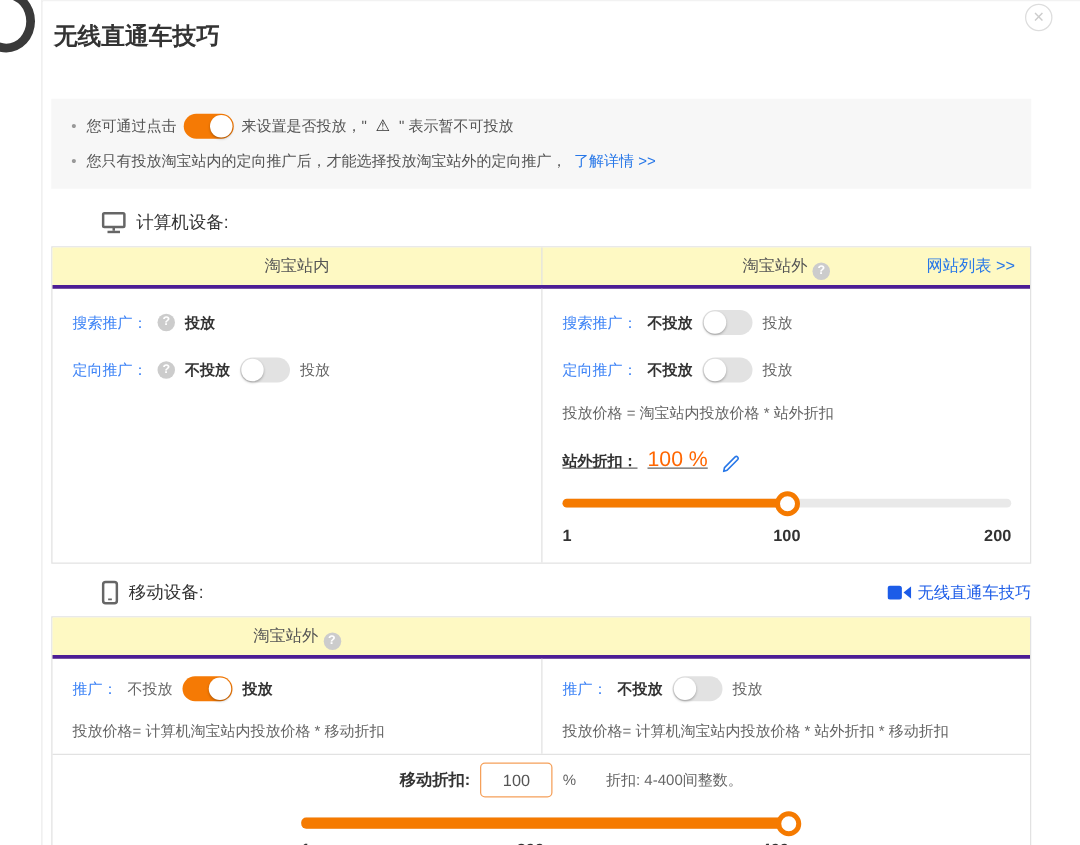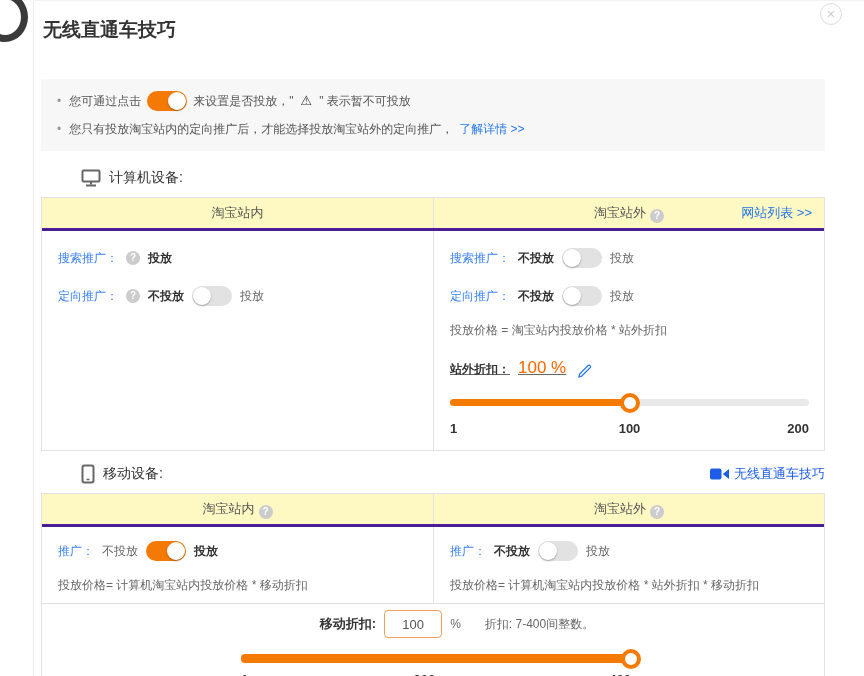--- a/index.html
+++ b/index.html
@@ -241,23 +241,20 @@
                 <path d="M12.8 6 L19 1 V11 Z" fill="#1c5ce8"></path>
               </svg>
           </span>
           <span>无线直通车技巧</span>
         </a>
       </div>
 
       <div class="ptable">
         <div class="thead">
           <div class="th">
-            <span>淘宝站内</span><span class="help inline">?</span>
-          </div>
-          <div class="th">
             <span>淘宝站外</span><span class="help inline">?</span>
           </div>
         </div>
         <div class="tbody">
           <div class="cell" style="padding:10px 16px">
             <div class="prow">
               <span class="row-label">推广：</span>
               <span class="plain-val">不投放</span>
               <span class="toggle on">
                   <span class="knob"></span>
@@ -276,21 +273,21 @@
               <span class="plain-val">投放</span>
             </div>
             <div class="formula">投放价格= 计算机淘宝站内投放价格 * 站外折扣 * 移动折扣</div>
           </div>
         </div>
         <div class="bottom-block">
           <div class="m-discount-row">
             <span class="discount-label" style="font-size:13px">移动折扣:</span>
             <input class="discount-input" value="100" style="">
             <span class="pct">%</span>
-            <span class="hint">折扣: 7-400间整数。</span>
+            <span class="hint">折扣: 4-400间整数。</span>
           </div>
           <div class="slider big m-slider">
             <div class="track"></div>
             <div class="fill" style="width: 100%;"></div>
             <div class="thumb" style="left: calc(100% - 10px);"></div>
           </div>
           <div class="ticks m-ticks">
             <span class="t-min">1</span>
             <span class="t-mid off47">200</span>
             <span class="t-max">400</span>

